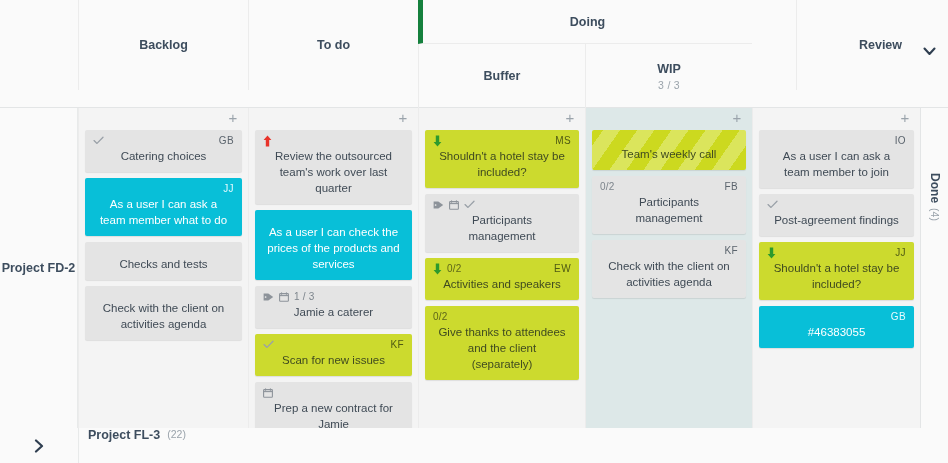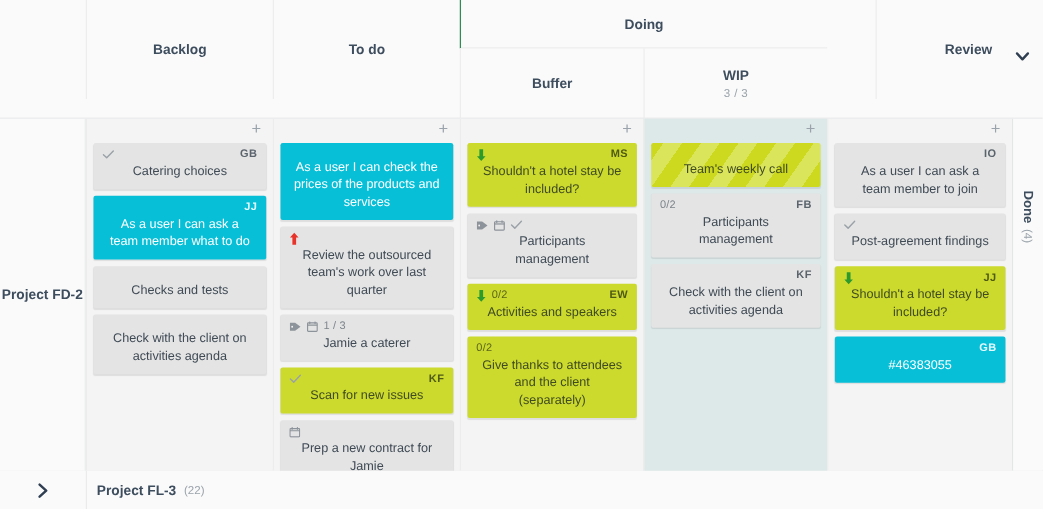--- a/index.html
+++ b/index.html
@@ -20,21 +20,21 @@
   
   .header {
     position: absolute; top: 0; left: 0;
     width: 948px; height: 108px;
     background: #fafafa;
     border-bottom: 1px solid #e3e5e6;
   }
   .hdr-group {
     position: absolute;
     top: 0; height: 44px;
-    border-left: 1px solid #15803d;
+    border-left: 5px solid #15803d;
     border-bottom: 1px solid #ececec;
     display: flex; align-items: center; justify-content: center;
     font-size: 12.5px; font-weight: bold; color: #3d4d5e;
   }
   .hdr-col {
     position: absolute;
     height: 90px; top: 0;
     border-left: 1px solid #ececec;
     display: flex; flex-direction: column;
     align-items: center; justify-content: center;
@@ -108,21 +108,21 @@
       #ccd91f 0px, #ccd91f 14px,
       #dbe55c 14px, #dbe55c 28px);
   }
   .card-meta {
     display: flex; align-items: center;
     height: 13px; gap: 5px;
     font-size: 10px; color: #8d939a;
   }
   .card-meta .spacer { flex: 1; }
   .card-initials {
-    font-size: 10px; font-weight: bold; letter-spacing: .4px;
+    font-size: 10px; font-weight: normal; letter-spacing: .4px;
     color: #5b646d;
   }
   .card.cyan .card-initials { color: #e6fbff; }
   .card.lime  .card-initials { color: #4f5a13; }
   .card-count { font-size: 10px; color: #7d858c; letter-spacing: .2px; }
   .card.lime .card-count { color: #5d6619; }
   .card-title {
     font-size: 11.5px; line-height: 16px;
     text-align: center; color: #3f4a55;
     padding: 1px 4px 0 4px;
@@ -168,21 +168,21 @@
     display: flex; align-items: center;
   }
   .footer-arrow {
     width: 78px; height: 35px;
     display: flex; align-items: center; justify-content: center;
     cursor: pointer;
   }
   .footer-title {
     font-size: 12.5px; font-weight: bold; color: #3d4d5e;
     border-left: 1px solid #e8eaea;
-    height: 35px; display: flex; align-items: center;
+    height: 35px; display: flex; 
     padding-left: 9px; flex: 1;
   }
   .footer-count {
     font-size: 10.5px; font-weight: normal; color: #9aa3ab;
     margin-left: 7px;
   }
 </style>
 </head>
 <body>
 
@@ -256,34 +256,34 @@
               <div style="height: 9px;"></div>
               <div class="card-title">Check with the client on activities agenda</div>
             </div>
           </div>
         </div>
         <div class="col" style="left: 248px; width: 170px;">
           <div class="col-addbar">
             <div class="col-add">+</div>
           </div>
           <div class="cards">
+            <div class="card grey">
+              <div class="card-meta">
+                <span class="ic">
+                  <svg width="9" height="12" viewBox="0 0 9 12">
+                    <path d="M4.5 0.6 L8.4 5 L6.2 5 L6.2 11.4 L2.8 11.4 L2.8 5 L0.6 5 Z" fill="#e8332a"></path>
+                  </svg>
+                </span>
+                <span class="spacer"></span>
+              </div>
+              <div class="card-title">Review the outsourced team's work over last quarter</div>
+            </div>
             <div class="card cyan">
               <div style="height: 9px;"></div>
               <div class="card-title">As a user I can check the prices of the products and services</div>
-            </div>
-            <div class="card grey">
-              <div class="card-meta">
-                <span class="ic">
-                  <svg width="9" height="12" viewBox="0 0 9 12">
-                    <path d="M4.5 0.6 L8.4 5 L6.2 5 L6.2 11.4 L2.8 11.4 L2.8 5 L0.6 5 Z" fill="#e8332a"></path>
-                  </svg>
-                </span>
-                <span class="spacer"></span>
-              </div>
-              <div class="card-title">Review the outsourced team's work over last quarter</div>
             </div>
             <div class="card grey">
               <div class="card-meta">
                 <span class="ic">
                   <svg width="11" height="10" viewBox="0 0 11 10">
                     <path d="M0.6 1.4 L5.3 1.4 L10.2 5 L5.3 8.6 L0.6 8.6 Z" fill="#8d939a"></path>
                     <circle cx="2.6" cy="5" r="0.85" fill="#f0f0f0"></circle>
                   </svg>
                 </span>
                 <span class="ic">

